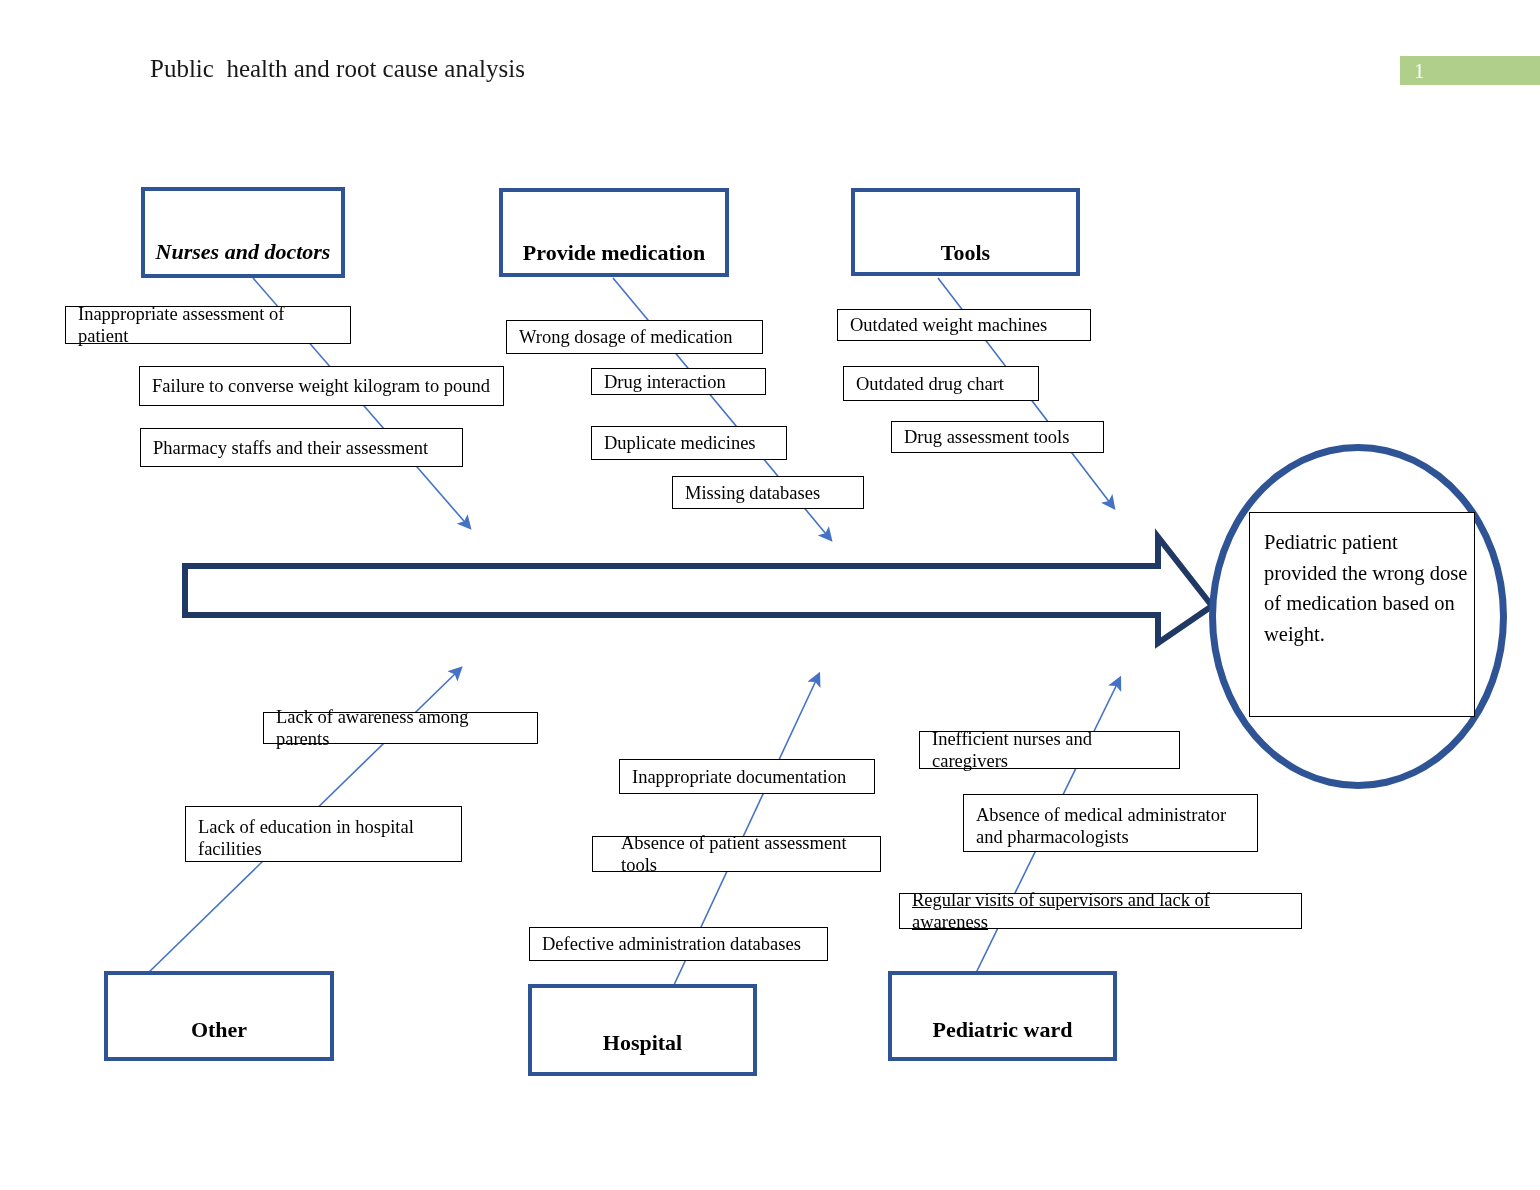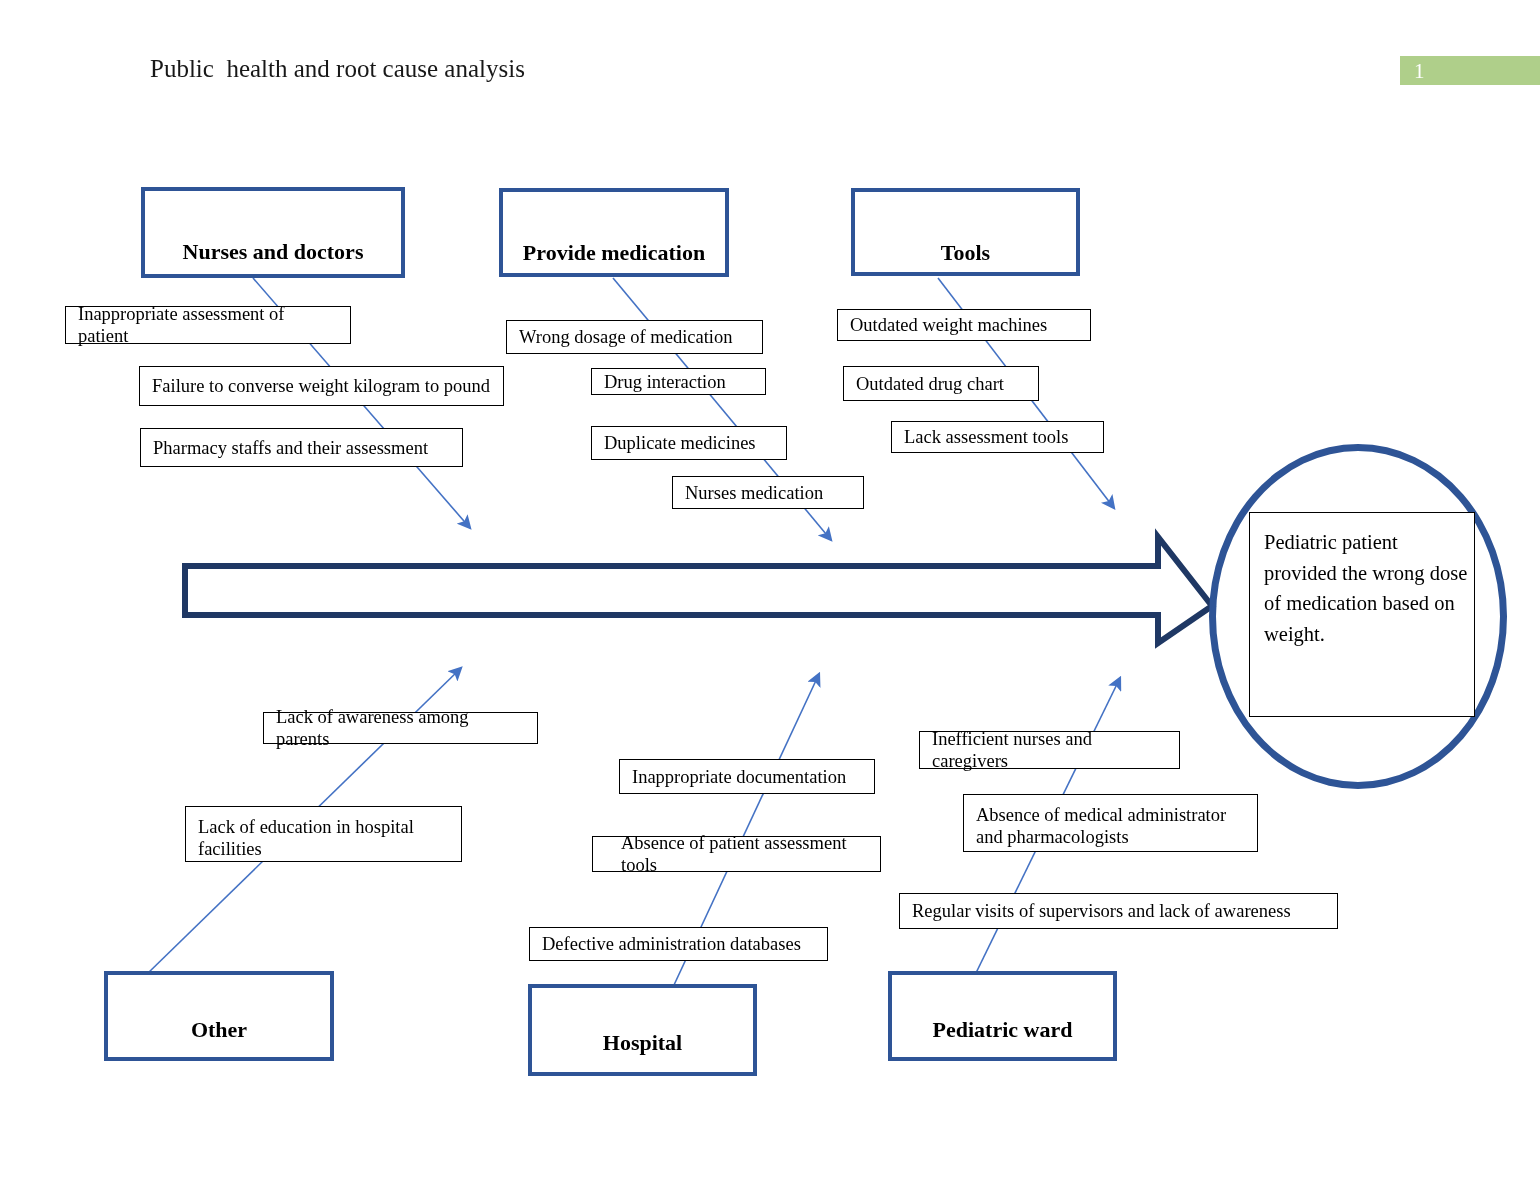--- a/index.html
+++ b/index.html
@@ -139,21 +139,21 @@
 
     <line x1="253" y1="278" x2="470" y2="528" stroke="#4472C4" stroke-width="1.6" marker-end="url(#arrowBlue)"></line>
     <line x1="613" y1="278" x2="831" y2="540" stroke="#4472C4" stroke-width="1.6" marker-end="url(#arrowBlue)"></line>
     <line x1="938" y1="278" x2="1114" y2="508" stroke="#4472C4" stroke-width="1.6" marker-end="url(#arrowBlue)"></line>
 
     <line x1="146" y1="975" x2="461" y2="668" stroke="#4472C4" stroke-width="1.6" marker-end="url(#arrowBlue)"></line>
     <line x1="667" y1="1000" x2="819" y2="674" stroke="#4472C4" stroke-width="1.6" marker-end="url(#arrowBlue)"></line>
     <line x1="975" y1="975" x2="1120" y2="678" stroke="#4472C4" stroke-width="1.6" marker-end="url(#arrowBlue)"></line>
   </svg>
 
-  <div class="cat-box top" style="left:141px; top:187px; width:264px; height:91px;">
+  <div class="cat-box top" style="left:141px; top:187px; width:204px; height:91px;font-style:italic;">
     <span class="cat-label">Nurses and doctors</span>
   </div>
 
   <div class="cat-box top" style="left:499px; top:188px; width:230px; height:89px;">
     <span class="cat-label">Provide medication</span>
   </div>
 
   <div class="cat-box top" style="left:851px; top:188px; width:229px; height:88px;">
     <span class="cat-label">Tools</span>
   </div>
@@ -171,31 +171,31 @@
   <div class="cause-box" style="left:506px; top:320px; width:257px; height:34px;">
     <span>Wrong dosage of medication</span>
   </div>
   <div class="cause-box" style="left:591px; top:368px; width:175px; height:27px;">
     <span>Drug interaction</span>
   </div>
   <div class="cause-box" style="left:591px; top:426px; width:196px; height:34px;">
     <span>Duplicate medicines</span>
   </div>
   <div class="cause-box" style="left:672px; top:476px; width:192px; height:33px;">
-    <span>Nurses medication</span>
+    <span>Missing databases</span>
   </div>
 
   <div class="cause-box" style="left:837px; top:309px; width:254px; height:32px;">
     <span>Outdated weight machines</span>
   </div>
   <div class="cause-box" style="left:843px; top:366px; width:196px; height:35px;">
     <span>Outdated drug chart</span>
   </div>
   <div class="cause-box" style="left:891px; top:421px; width:213px; height:32px;">
-    <span>Lack assessment tools</span>
+    <span>Drug assessment tools</span>
   </div>
 
   <div id="effect-ellipse"></div>
   <div id="effect-box">
     <span>Pediatric patient provided the wrong dose of medication based on weight.</span>
   </div>
 
   <div class="cause-box" style="left:263px; top:712px; width:275px; height:32px;">
     <span>Lack of awareness among parents</span>
   </div>
@@ -212,21 +212,21 @@
   <div class="cause-box" style="left:529px; top:927px; width:299px; height:34px;text-align:right;">
     <span>Defective administration databases</span>
   </div>
 
   <div class="cause-box" style="left:919px; top:731px; width:261px; height:38px;">
     <span>Inefficient nurses and caregivers</span>
   </div>
   <div class="cause-box two-line" style="left:963px; top:794px; width:295px; height:58px;">
     <span>Absence of medical administrator and pharmacologists</span>
   </div>
-  <div class="cause-box" style="left:899px; top:893px; width:439px; height:36px;">
+  <div class="cause-box" style="left:899px; top:893px; width:403px; height:36px;text-decoration:underline;">
     <span>Regular visits of supervisors and lack of awareness</span>
   </div>
 
   <div class="cat-box bottom" style="left:104px; top:971px; width:230px; height:90px;">
     <span class="cat-label">Other</span>
   </div>
 
   <div class="cat-box bottom" style="left:528px; top:984px; width:229px; height:92px;">
     <span class="cat-label">Hospital</span>
   </div>

